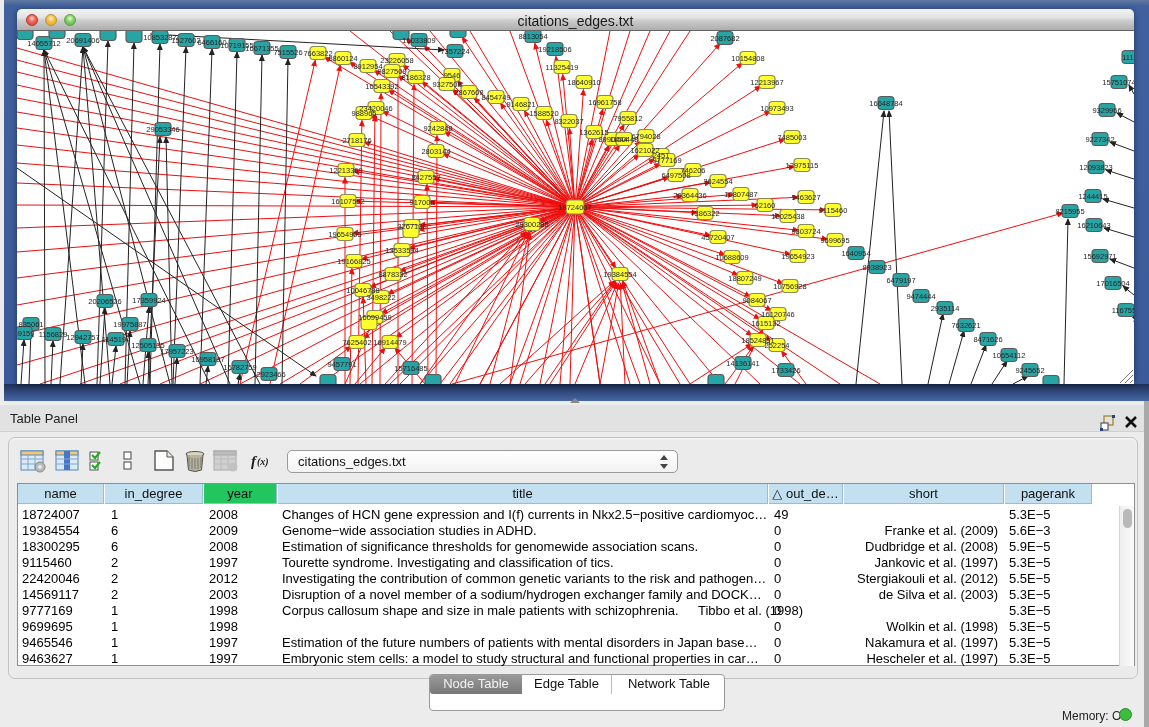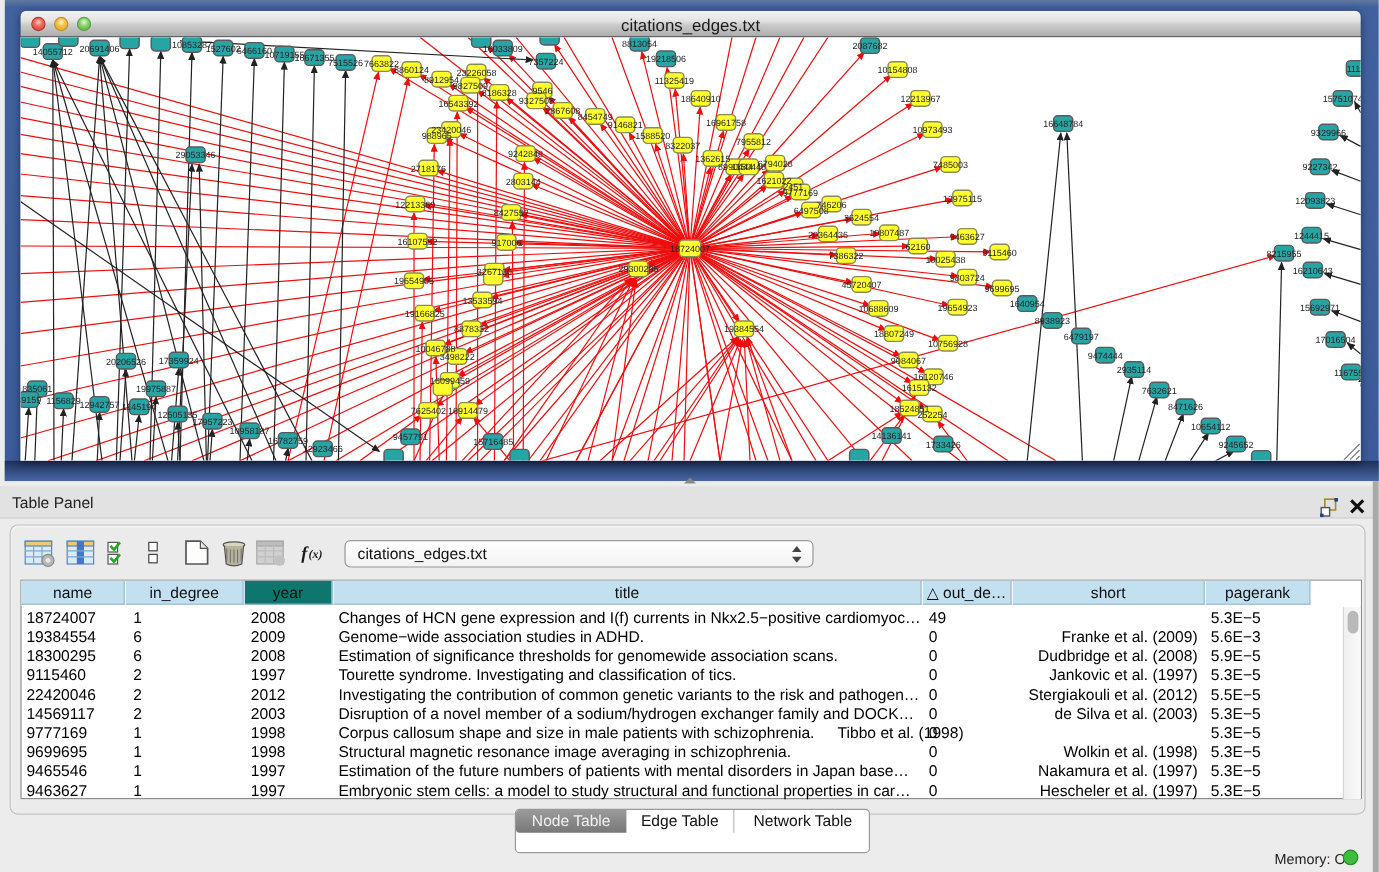--- a/index.html
+++ b/index.html
@@ -589,21 +589,21 @@
 <div style="position:absolute;left:287px;top:450px;width:391px;height:23px;border:1px solid #9a9a9a;border-radius:5px;background:linear-gradient(180deg,#ffffff,#f2f2f2);font-size:13px;color:#111;line-height:21px;padding-left:10px">citations_edges.txt
   <svg style="position:absolute;right:8px;top:4px" width="10" height="14">
       <path d="M5 0 L9 5 L1 5 z" fill="#444"></path>
       <path d="M5 14 L9 9 L1 9 z" fill="#444"></path>
     </svg>
 </div>
 <div style="position:absolute;left:17px;top:483px;width:1118px;height:183px;background:#fff;border:1px solid #8e8e8e;box-sizing:border-box">
 <div style="position:absolute;left:0;top:0;height:21px;width:1116px;background:#fff">
 <div style="position:absolute;left:0px;top:0;width:86px;height:20px;background:#c2e0f0;border-right:1px solid #9bbccc;border-bottom:1px solid #9bbccc;font-size:13px;color:#111;text-align:center;line-height:20px">name</div>
 <div style="position:absolute;left:87px;top:0;width:98px;height:20px;background:#c2e0f0;border-right:1px solid #9bbccc;border-bottom:1px solid #9bbccc;font-size:13px;color:#111;text-align:center;line-height:20px">in_degree</div>
-<div style="position:absolute;left:186px;top:0;width:73px;height:20px;background:#0f766e;border-right:1px solid #9bbccc;border-bottom:1px solid #9bbccc;font-size:13px;color:#111;text-align:center;line-height:20px">year</div>
+<div style="position:absolute;left:186px;top:0;width:73px;height:20px;background:#22c55e;border-right:1px solid #9bbccc;border-bottom:1px solid #9bbccc;font-size:13px;color:#111;text-align:center;line-height:20px">year</div>
 <div style="position:absolute;left:260px;top:0;width:490px;height:20px;background:#c2e0f0;border-right:1px solid #9bbccc;border-bottom:1px solid #9bbccc;font-size:13px;color:#111;text-align:center;line-height:20px">title</div>
 <div style="position:absolute;left:751px;top:0;width:74px;height:20px;background:#c2e0f0;border-right:1px solid #9bbccc;border-bottom:1px solid #9bbccc;font-size:13px;color:#111;text-align:center;line-height:20px">△ out_de…</div>
 <div style="position:absolute;left:826px;top:0;width:160px;height:20px;background:#c2e0f0;border-right:1px solid #9bbccc;border-bottom:1px solid #9bbccc;font-size:13px;color:#111;text-align:center;line-height:20px">short</div>
 <div style="position:absolute;left:987px;top:0;width:87px;height:20px;background:#c2e0f0;border-right:1px solid #9bbccc;border-bottom:1px solid #9bbccc;font-size:13px;color:#111;text-align:center;line-height:20px">pagerank</div>
 </div>
 <div style="position:absolute;left:0;top:23px;width:1100px;height:16px;font-size:13px;color:#000;white-space:nowrap">
       <span style="position:absolute;left:4px">18724007</span>
       <span style="position:absolute;left:93px">1</span>
       <span style="position:absolute;left:191px">2008</span>
       <span style="position:absolute;left:264px">Changes of HCN gene expression and I(f) currents in Nkx2.5−positive cardiomyoc…</span>
@@ -661,21 +661,20 @@
       <span style="position:absolute;left:191px">1998</span>
       <span style="position:absolute;left:264px">Corpus callosum shape and size in male patients with schizophrenia.</span>
       <span style="position:absolute;left:756px">0</span>
       <span style="position:absolute;left:680px;width:300px;text-align:left">Tibbo et al. (1998)</span>
       <span style="position:absolute;left:991px">5.3E−5</span>
     </div>
 <div style="position:absolute;left:0;top:135px;width:1100px;height:16px;font-size:13px;color:#000;white-space:nowrap">
       <span style="position:absolute;left:4px">9699695</span>
       <span style="position:absolute;left:93px">1</span>
       <span style="position:absolute;left:191px">1998</span>
-      <span style="position:absolute;left:264px">Structural magnetic resonance image averaging in schizophrenia.</span>
       <span style="position:absolute;left:756px">0</span>
       <span style="position:absolute;left:680px;width:300px;text-align:right">Wolkin et al. (1998)</span>
       <span style="position:absolute;left:991px">5.3E−5</span>
     </div>
 <div style="position:absolute;left:0;top:151px;width:1100px;height:16px;font-size:13px;color:#000;white-space:nowrap">
       <span style="position:absolute;left:4px">9465546</span>
       <span style="position:absolute;left:93px">1</span>
       <span style="position:absolute;left:191px">1997</span>
       <span style="position:absolute;left:264px">Estimation of the future numbers of patients with mental disorders in Japan base…</span>
       <span style="position:absolute;left:756px">0</span>

